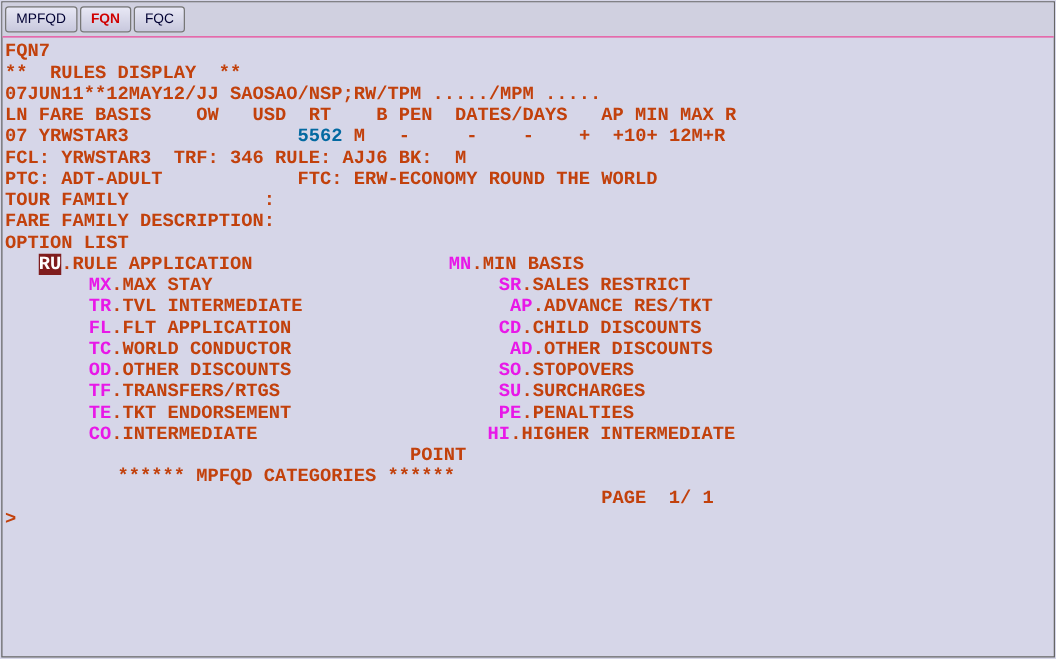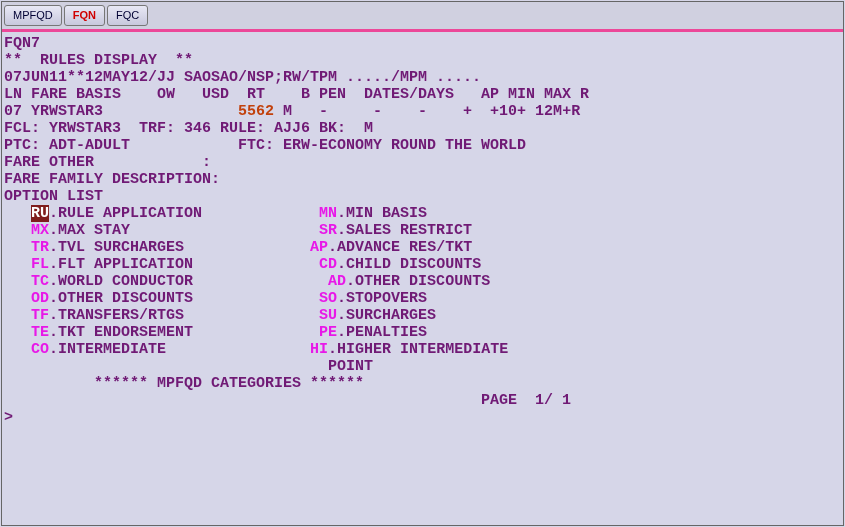--- a/index.html
+++ b/index.html
@@ -18,21 +18,21 @@
   .container {
     border: 1px solid #666;
     width: 843px;
     height: 525px;
     margin: 1px;
     background: #d6d6e8;
   }
   .toolbar {
     background: #d0d0e0;
     padding: 3px 2px;
-    border-bottom: 3px solid #ec4899;
+    border-bottom: 1px solid #ec4899;
     display: flex;
     gap: 2px;
     text-align: right;
   }
   .tab {
     background: linear-gradient(#e8e8f5, #c8c8dd);
     border: 1px solid #777;
     border-radius: 3px;
     padding: 1px 8px;
     font-size: 11px;
@@ -44,47 +44,47 @@
   .tab.active {
     color: #d00000;
     font-weight: bold;
   }
   .terminal {
     padding: 3px 2px;
     color: #000080;
     white-space: pre;
     letter-spacing: 0px;
   }
-  .blue-text { color: #c2410c; }
-  .navy { color: #701a75; }
-  .pink { color: #e818e8; }
+  .blue-text { color: #0369a1; }
+  .navy { color: #c2410c; }
+  .pink { color: #e818e8; margin-left: 40px; }
   .highlight { background: #7f1d1d; color: #ffffff; }
 </style>
 </head>
 <body>
 
 <div class="container">
   <div class="toolbar">
     <div class="tab">MPFQD</div>
     <div class="tab active">FQN</div>
     <div class="tab">FQC</div>
   </div>
   <div class="terminal"><span class="navy">FQN7</span>
 <span class="navy">**  RULES DISPLAY  **</span>
 <span class="navy">07JUN11**12MAY12/JJ SAOSAO/NSP;RW/TPM ...../MPM .....</span>
 <span class="navy">LN FARE BASIS    OW   USD  RT    B PEN  DATES/DAYS   AP MIN MAX R</span>
 <span class="navy">07 YRWSTAR3</span>               <span class="blue-text">5562</span><span class="navy"> M   -     -    -    +  +10+ 12M+R</span>
 <span class="navy">FCL: YRWSTAR3  TRF: 346 RULE: AJJ6 BK:  M</span>
 <span class="navy">PTC: ADT-ADULT            FTC: ERW-ECONOMY ROUND THE WORLD</span>
-<span class="navy">FARE OTHER            :</span>
+<span class="navy">TOUR FAMILY            :</span>
 <span class="navy">FARE FAMILY DESCRIPTION:</span>
 <span class="navy">OPTION LIST</span>
    <span class="highlight">RU</span><span class="navy">.RULE APPLICATION</span>             <span class="pink">MN</span><span class="navy">.MIN BASIS</span>
    <span class="pink">MX</span><span class="navy">.MAX STAY</span>                     <span class="pink">SR</span><span class="navy">.SALES RESTRICT</span>
-   <span class="pink">TR</span><span class="navy">.TVL SURCHARGES</span>              <span class="pink">AP</span><span class="navy">.ADVANCE RES/TKT</span>
+   <span class="pink">TR</span><span class="navy">.TVL INTERMEDIATE</span>              <span class="pink">AP</span><span class="navy">.ADVANCE RES/TKT</span>
    <span class="pink">FL</span><span class="navy">.FLT APPLICATION</span>              <span class="pink">CD</span><span class="navy">.CHILD DISCOUNTS</span>
    <span class="pink">TC</span><span class="navy">.WORLD CONDUCTOR</span>               <span class="pink">AD</span><span class="navy">.OTHER DISCOUNTS</span>
    <span class="pink">OD</span><span class="navy">.OTHER DISCOUNTS</span>              <span class="pink">SO</span><span class="navy">.STOPOVERS</span>
    <span class="pink">TF</span><span class="navy">.TRANSFERS/RTGS</span>               <span class="pink">SU</span><span class="navy">.SURCHARGES</span>
    <span class="pink">TE</span><span class="navy">.TKT ENDORSEMENT</span>              <span class="pink">PE</span><span class="navy">.PENALTIES</span>
    <span class="pink">CO</span><span class="navy">.INTERMEDIATE</span>                <span class="pink">HI</span><span class="navy">.HIGHER INTERMEDIATE</span>
                                     <span class="navy">POINT</span>
           <span class="navy">****** MPFQD CATEGORIES ******</span>
                                                      <span class="navy">PAGE  1/ 1</span>
 <span class="navy">&gt;</span></div>

